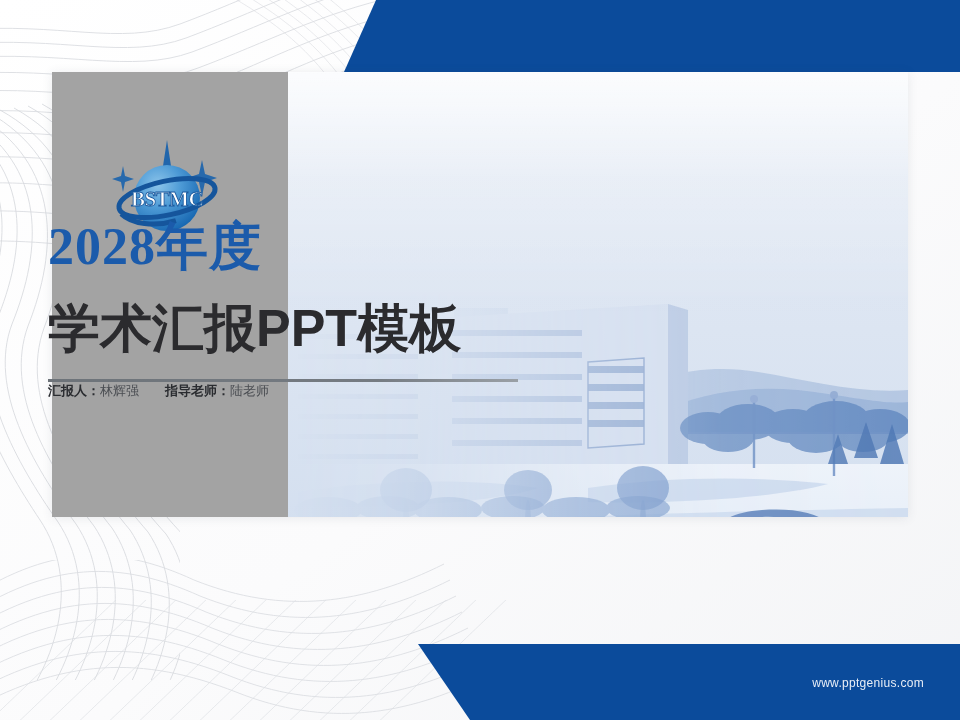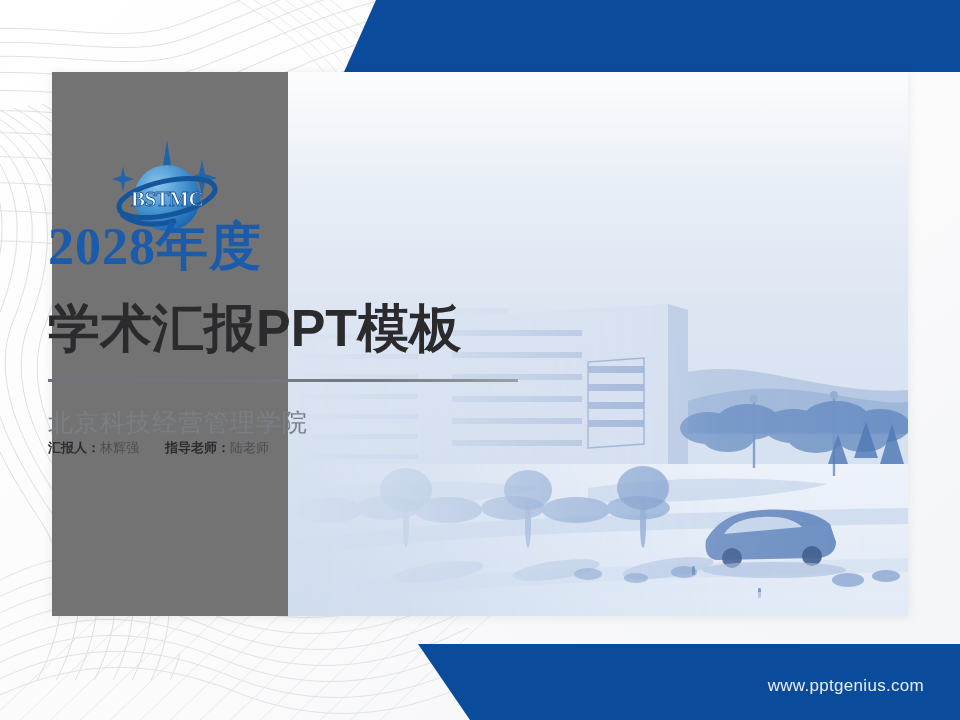--- a/index.html
+++ b/index.html
@@ -31,22 +31,22 @@
     top:0; left:0; width:960px; height:80px;
   }
   #band-bottom {
     bottom:0; left:0; width:960px; height:76px;
   }
 
   
   #card {
     position:absolute;
     left:52px; top:72px;
-    width:856px; height:544px;
-    background:#737373;
+    width:856px; height:445px;
+    background:#a3a3a3;
     box-shadow:0 1px 10px rgba(60,70,90,0.10);
     overflow:hidden;
     text-decoration:underline;
   }
 
   
   .photo-wrap {
     position:absolute;
     right:0; top:0;
     width:620px; height:572px;
@@ -104,22 +104,22 @@
     color:#3b3d41;
     white-space:nowrap;
   }
   .presenter-row .lbl { font-weight:bold; color:#2a2c30; }
   .presenter-row .val { font-weight:normal; color:#4a4d52; }
   .presenter-gap { display:inline-block; width:26px; }
 
   
   #website {
     position:absolute;
-    right:36px; bottom:24px;
-    font-size:17px;
+    right:36px; bottom:30px;
+    font-size:12px;
     color:#e8eef7;
     letter-spacing:0.3px;
   }
 </style>
 </head>
 <body>
 
 <div id="slide">
 
   <svg class="bg-pattern" viewBox="0 0 960 720" preserveAspectRatio="none">
@@ -414,21 +414,20 @@
       <path d="M14,74 C22,86 44,94 66,92" fill="none" stroke="#15559c" stroke-width="5" transform="rotate(-12 62 68)"></path>
 
       <text x="62" y="76" text-anchor="middle" font-family="Liberation Serif, DejaVu Serif, serif" font-size="21" font-weight="bold" fill="#ffffff" stroke="#1b5a9f" stroke-width="0.9" letter-spacing="-0.5">BSTMC</text>
     </svg>
   </div>
 
   <div id="text-block">
     <div class="title-year">2028年度</div>
     <div class="title-main">学术汇报PPT模板</div>
     <div id="divider"></div>
-    <div class="org-name">北京科技经营管理学院</div>
     <div class="presenter-row">
       <span class="lbl">汇报人：</span><span class="val">林辉强</span><span class="presenter-gap"></span><span class="lbl">指导老师：</span><span class="val">陆老师</span>
     </div>
   </div>
 
   <div id="website">www.pptgenius.com</div>
 
 </div>
 
 </body></html>

